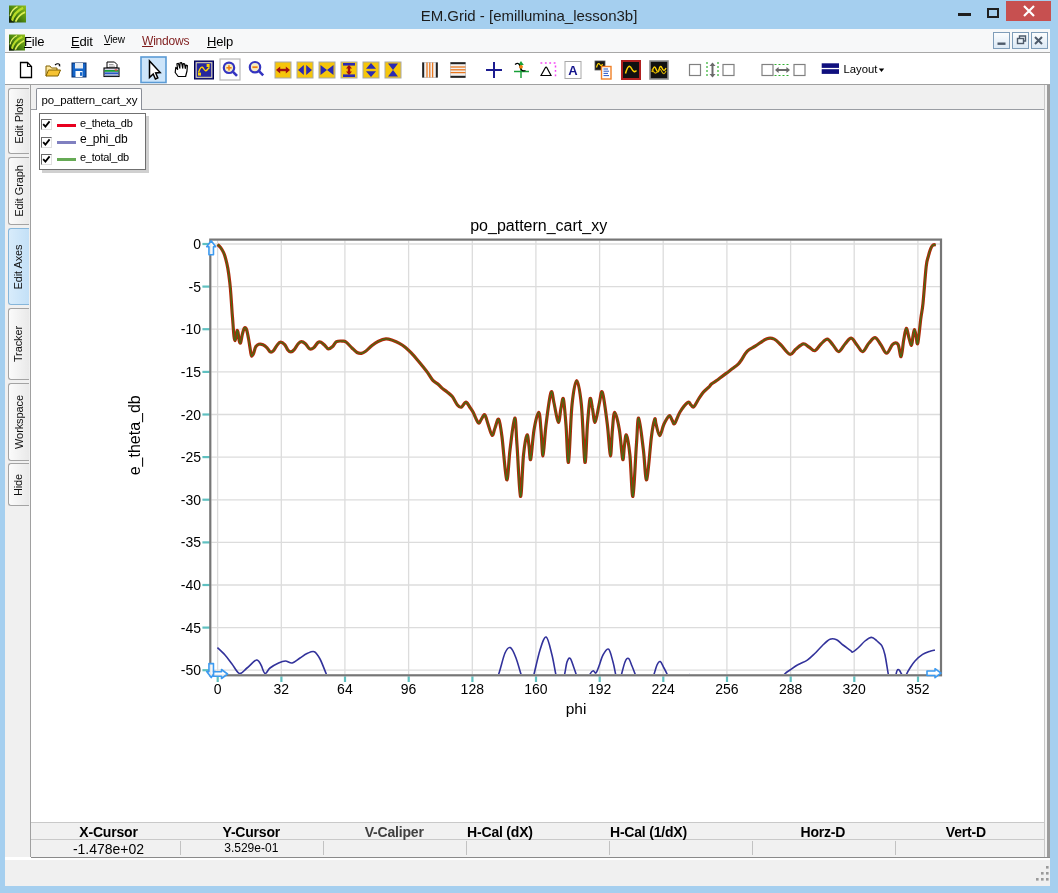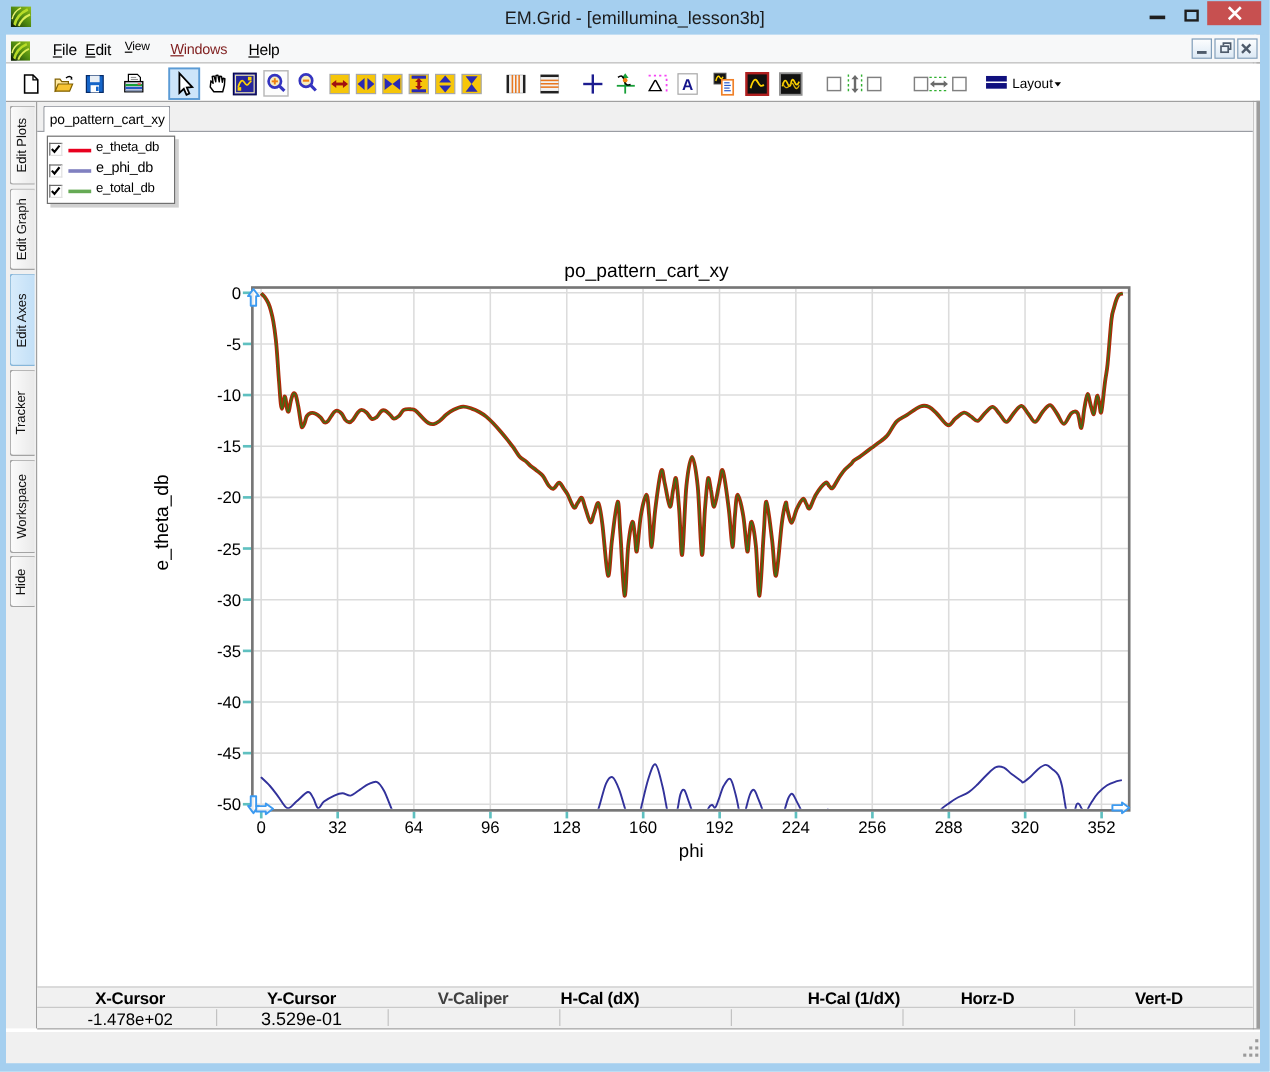--- a/index.html
+++ b/index.html
@@ -45,21 +45,21 @@
         <stop offset="0.5" stop-color="#4f8a10"></stop>
         <stop offset="1" stop-color="#93c01e"></stop>
       </linearGradient>
     </defs>
 <rect width="18" height="18" fill="url(#lg9)"></rect>
 <path d="M3,17 Q5,7 15,2.5" fill="none" stroke="#b8dc28" stroke-width="2.4"></path>
 <path d="M7,17 Q10,10 17,7" fill="none" stroke="#dcee55" stroke-width="1.8"></path>
 <path d="M1.2,11 Q2.5,4.5 9,1.2" fill="none" stroke="#eaf470" stroke-width="1.3"></path>
 <path d="M0,18 L6,18 Q1.5,16 0,12 Z" fill="#15260a"></path>
   </svg>
-<div style="position:absolute;left:44px;top:34px;font-size:13px;letter-spacing:-0.2px;color:#000;"><span style="text-decoration:underline;">F</span>ile</div>
+<div style="position:absolute;left:24px;top:34px;font-size:13px;letter-spacing:-0.2px;color:#000;"><span style="text-decoration:underline;">F</span>ile</div>
 <div style="position:absolute;left:71px;top:34px;font-size:13px;letter-spacing:-0.2px;color:#000;"><span style="text-decoration:underline;">E</span>dit</div>
 <div style="position:absolute;left:104px;top:34px;font-size:10px;letter-spacing:-0.2px;color:#000;"><span style="text-decoration:underline;">V</span>iew</div>
 <div style="position:absolute;left:142px;top:34px;font-size:12px;letter-spacing:-0.2px;color:#7f1d1d;"><span style="text-decoration:underline;">W</span>indows</div>
 <div style="position:absolute;left:207px;top:34px;font-size:13px;letter-spacing:-0.2px;color:#000;"><span style="text-decoration:underline;">H</span>elp</div>
 <div class="abs" style="left:5px;top:51.5px;width:1045px;height:1px;background:#a8a8a8;"></div>
 
 <div class="abs" style="left:993px;top:31.5px;width:17px;height:17px;border:1px solid #7f9db9;background:linear-gradient(#fcfdfe,#dce9f5);box-sizing:border-box;"></div>
 <div class="abs" style="left:1012px;top:31.5px;width:17px;height:17px;border:1px solid #7f9db9;background:linear-gradient(#fcfdfe,#dce9f5);box-sizing:border-box;"></div>
 <div class="abs" style="left:1031px;top:31.5px;width:17px;height:17px;border:1px solid #7f9db9;background:linear-gradient(#fcfdfe,#dce9f5);box-sizing:border-box;"></div>
 <svg class="abs" style="left:993px;top:31.5px;" width="55" height="17">
@@ -394,25 +394,25 @@
       <path d="M878.8,68.6 l5.4,0 l-2.7,3.4 Z" fill="#000"></path>
     </g>
   </svg>
 
 <div class="abs" style="left:31px;top:821.5px;width:1013px;height:35.5px;background:#f1f1f1;border-top:1px solid #c9c9c9;box-sizing:border-box;"></div>
 <div class="abs" style="left:31px;top:839px;width:1013px;height:1px;background:#c9c9c9;"></div>
 <div style="position:absolute;left:38.5px;top:823.5px;width:140px;text-align:center;font-size:14px;font-weight:bold;letter-spacing:-0.2px;color:#000;">X-Cursor</div>
 <div style="position:absolute;left:181.3px;top:823.5px;width:140px;text-align:center;font-size:14px;font-weight:bold;letter-spacing:-0.2px;color:#000;">Y-Cursor</div>
 <div style="position:absolute;left:324.2px;top:823.5px;width:140px;text-align:center;font-size:14px;font-weight:bold;letter-spacing:-0.2px;color:#404040;">V-Caliper</div>
 <div style="position:absolute;left:467.1px;top:823.5px;width:140px;text-align:left;font-size:14px;font-weight:bold;letter-spacing:-0.2px;color:#000;">H-Cal (dX)</div>
-<div style="position:absolute;left:610.0px;top:823.5px;width:140px;text-align:right;font-size:14px;font-weight:bold;letter-spacing:-0.2px;color:#000;">H-Cal (1/dX)</div>
+<div style="position:absolute;left:610.0px;top:823.5px;width:140px;text-align:left;font-size:14px;font-weight:bold;letter-spacing:-0.2px;color:#000;">H-Cal (1/dX)</div>
 <div style="position:absolute;left:752.9px;top:823.5px;width:140px;text-align:center;font-size:14px;font-weight:bold;letter-spacing:-0.2px;color:#000;">Horz-D</div>
 <div style="position:absolute;left:895.8px;top:823.5px;width:140px;text-align:center;font-size:14px;font-weight:bold;letter-spacing:-0.2px;color:#000;">Vert-D</div>
 <div style="position:absolute;left:38.5px;top:841px;width:140px;text-align:center;font-size:14px;">-1.478e+02</div>
-<div style="position:absolute;left:181.3px;top:841px;width:140px;text-align:center;font-size:15px;">3.529e-01</div>
+<div style="position:absolute;left:181.3px;top:841px;width:140px;text-align:center;font-size:12px;">3.529e-01</div>
 <div style="position:absolute;left:180px;top:841px;width:1px;height:14px;background:#c2c2c2;"></div>
 <div style="position:absolute;left:323px;top:841px;width:1px;height:14px;background:#c2c2c2;"></div>
 <div style="position:absolute;left:466px;top:841px;width:1px;height:14px;background:#c2c2c2;"></div>
 <div style="position:absolute;left:608.5px;top:841px;width:1px;height:14px;background:#c2c2c2;"></div>
 <div style="position:absolute;left:751.5px;top:841px;width:1px;height:14px;background:#c2c2c2;"></div>
 <div style="position:absolute;left:894.5px;top:841px;width:1px;height:14px;background:#c2c2c2;"></div>
 <div class="abs" style="left:31px;top:856.5px;width:1019px;height:1.5px;background:#8a8a8a;"></div>
 <div class="abs" style="left:31px;top:858px;width:1019px;height:1.5px;background:#fff;"></div>
 <div class="abs" style="left:5px;top:859.5px;width:1045px;height:26.5px;background:#f0f0f0;"></div>
 <svg class="abs" style="left:1034px;top:864px;" width="18" height="20">

